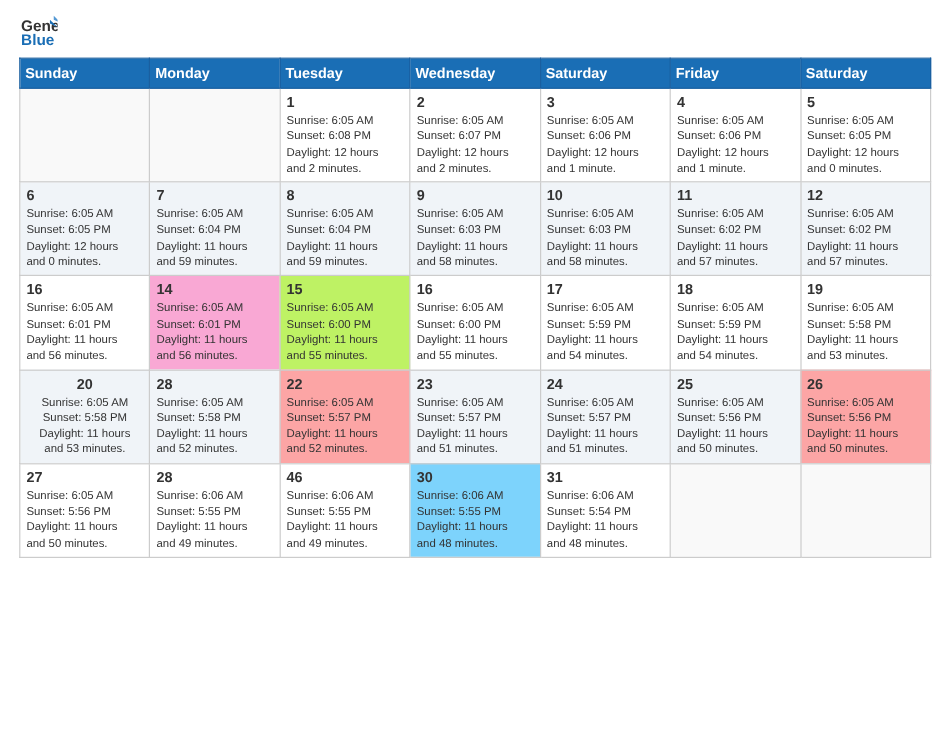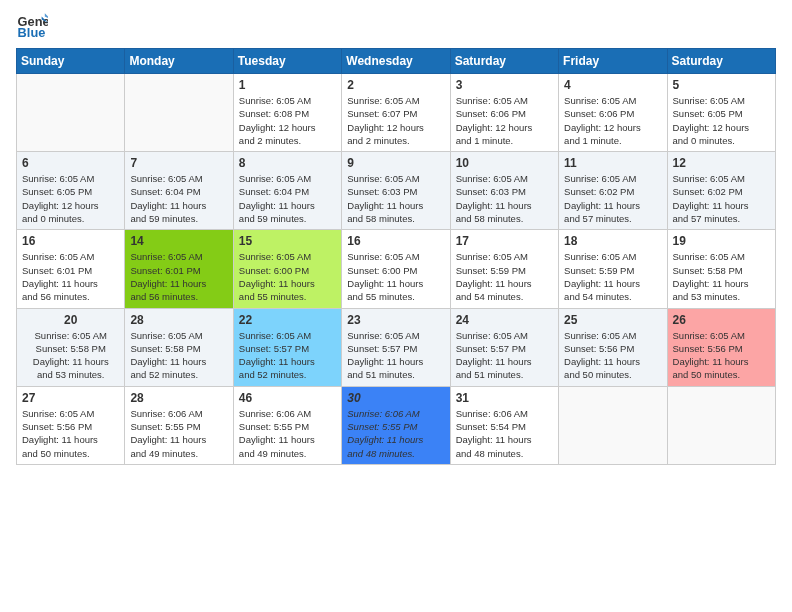--- a/index.html
+++ b/index.html
@@ -216,21 +216,21 @@
           </td>
         </tr>
         <tr>
           <td style="background: rgb(255, 255, 255);">
             <span class="day-num">16</span>
             <div class="day-info" style="white-space: pre-line;">Sunrise: 6:05 AM
 Sunset: 6:01 PM
 Daylight: 11 hours
 and 56 minutes.</div>
           </td>
-          <td style="background: #84cc16;">
+          <td style="background: #f9a8d4;">
             <span class="day-num">14</span>
             <div class="day-info" style="white-space: pre-line;">Sunrise: 6:05 AM
 Sunset: 6:01 PM
 Daylight: 11 hours
 and 56 minutes.</div>
           </td>
           <td style="background: #bef264;">
             <span class="day-num">15</span>
             <div class="day-info" style="white-space: pre-line;">Sunrise: 6:05 AM
 Sunset: 6:00 PM
@@ -274,21 +274,21 @@
 Daylight: 11 hours
 and 53 minutes.</div>
           </td>
           <td style="background: rgb(240, 244, 248);">
             <span class="day-num">28</span>
             <div class="day-info" style="white-space: pre-line;">Sunrise: 6:05 AM
 Sunset: 5:58 PM
 Daylight: 11 hours
 and 52 minutes.</div>
           </td>
-          <td style="background: #7dd3fc;">
+          <td style="background: #fca5a5;">
             <span class="day-num">22</span>
             <div class="day-info" style="white-space: pre-line;">Sunrise: 6:05 AM
 Sunset: 5:57 PM
 Daylight: 11 hours
 and 52 minutes.</div>
           </td>
           <td style="background: rgb(240, 244, 248);">
             <span class="day-num">23</span>
             <div class="day-info" style="white-space: pre-line;">Sunrise: 6:05 AM
 Sunset: 5:57 PM
@@ -332,21 +332,21 @@
 Daylight: 11 hours
 and 49 minutes.</div>
           </td>
           <td style="background: rgb(255, 255, 255);">
             <span class="day-num">46</span>
             <div class="day-info" style="white-space: pre-line;">Sunrise: 6:06 AM
 Sunset: 5:55 PM
 Daylight: 11 hours
 and 49 minutes.</div>
           </td>
-          <td style="background: #3b82f6; font-style: italic;">
+          <td style="background: #7dd3fc;">
             <span class="day-num">30</span>
             <div class="day-info" style="white-space: pre-line;">Sunrise: 6:06 AM
 Sunset: 5:55 PM
 Daylight: 11 hours
 and 48 minutes.</div>
           </td>
           <td style="background: rgb(255, 255, 255);">
             <span class="day-num">31</span>
             <div class="day-info" style="white-space: pre-line;">Sunrise: 6:06 AM
 Sunset: 5:54 PM

